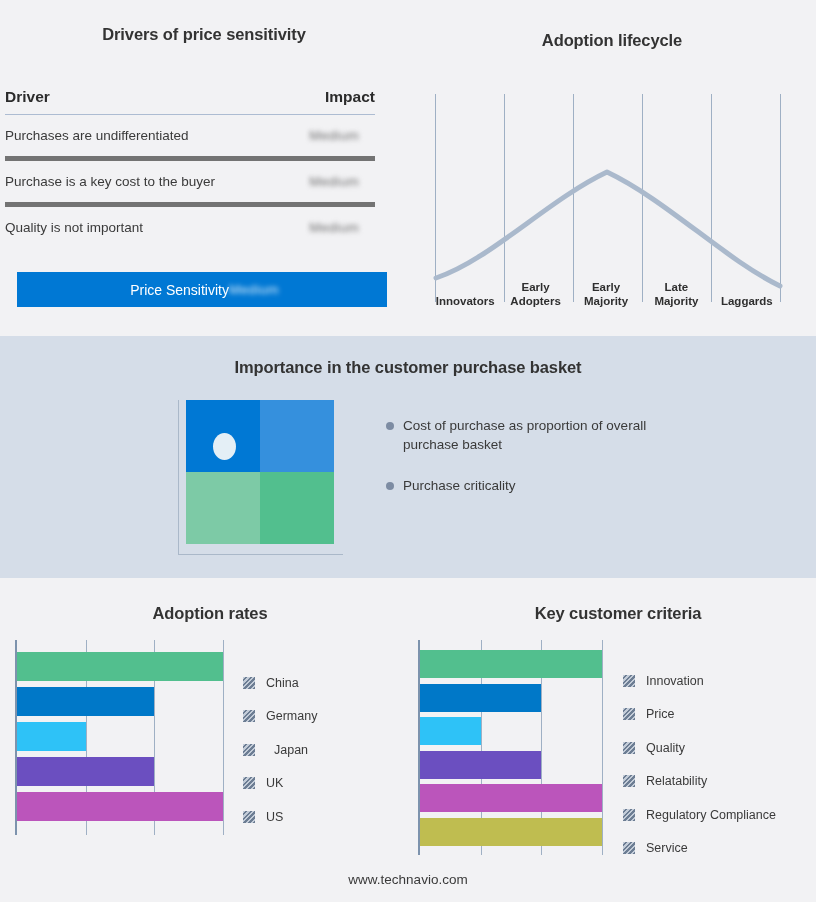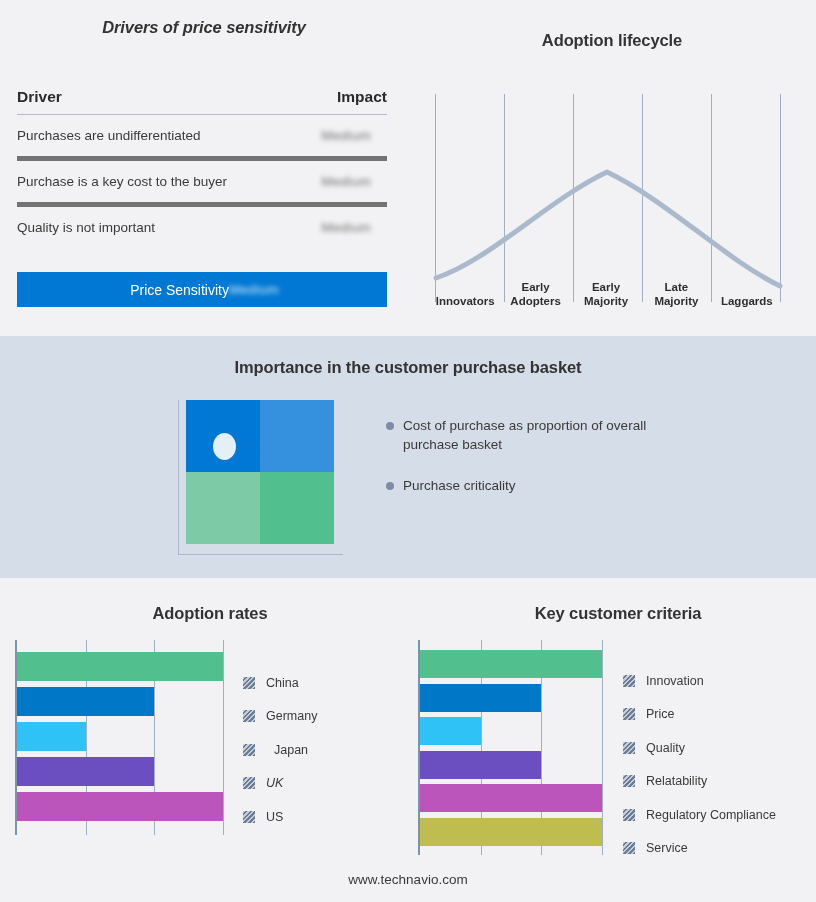--- a/index.html
+++ b/index.html
@@ -30,25 +30,25 @@
     position: absolute;
     left: 0; top: 0;
     width: 816px; height: 336px;
     background: #f2f2f4;
   }
   .panel-drivers {
     position: absolute;
     left: 0; top: 0;
     width: 408px; height: 336px;
   }
-  .panel-drivers .panel-title { margin-top: 18px; font-style: italic; }
+  .panel-drivers .panel-title { margin-top: 25px; }
 
   .driver-table {
     position: absolute;
-    left: 17px; top: 88px;
+    left: 5px; top: 88px;
     width: 370px;
   }
   .dt-head {
     display: flex;
     justify-content: space-between;
     align-items: flex-end;
     font-size: 15.5px;
     font-weight: bold;
     color: #2b2b2b;
     padding-bottom: 8px;
@@ -369,21 +369,21 @@
             <span>China</span>
           </div>
           <div class="bc-legend-item" style="height: 33.5px;">
             <span class="bc-swatch"></span>
             <span>Germany</span>
           </div>
           <div class="bc-legend-item" style="height: 33.5px; gap: 8px;">
             <span class="bc-swatch"></span>
             <span>Japan</span>
           </div>
-          <div class="bc-legend-item" style="height: 33.5px; font-style: italic;">
+          <div class="bc-legend-item" style="height: 33.5px;">
             <span class="bc-swatch"></span>
             <span>UK</span>
           </div>
           <div class="bc-legend-item" style="height: 33.5px;">
             <span class="bc-swatch"></span>
             <span>US</span>
           </div>
         </div>
       </div>
   </div>

